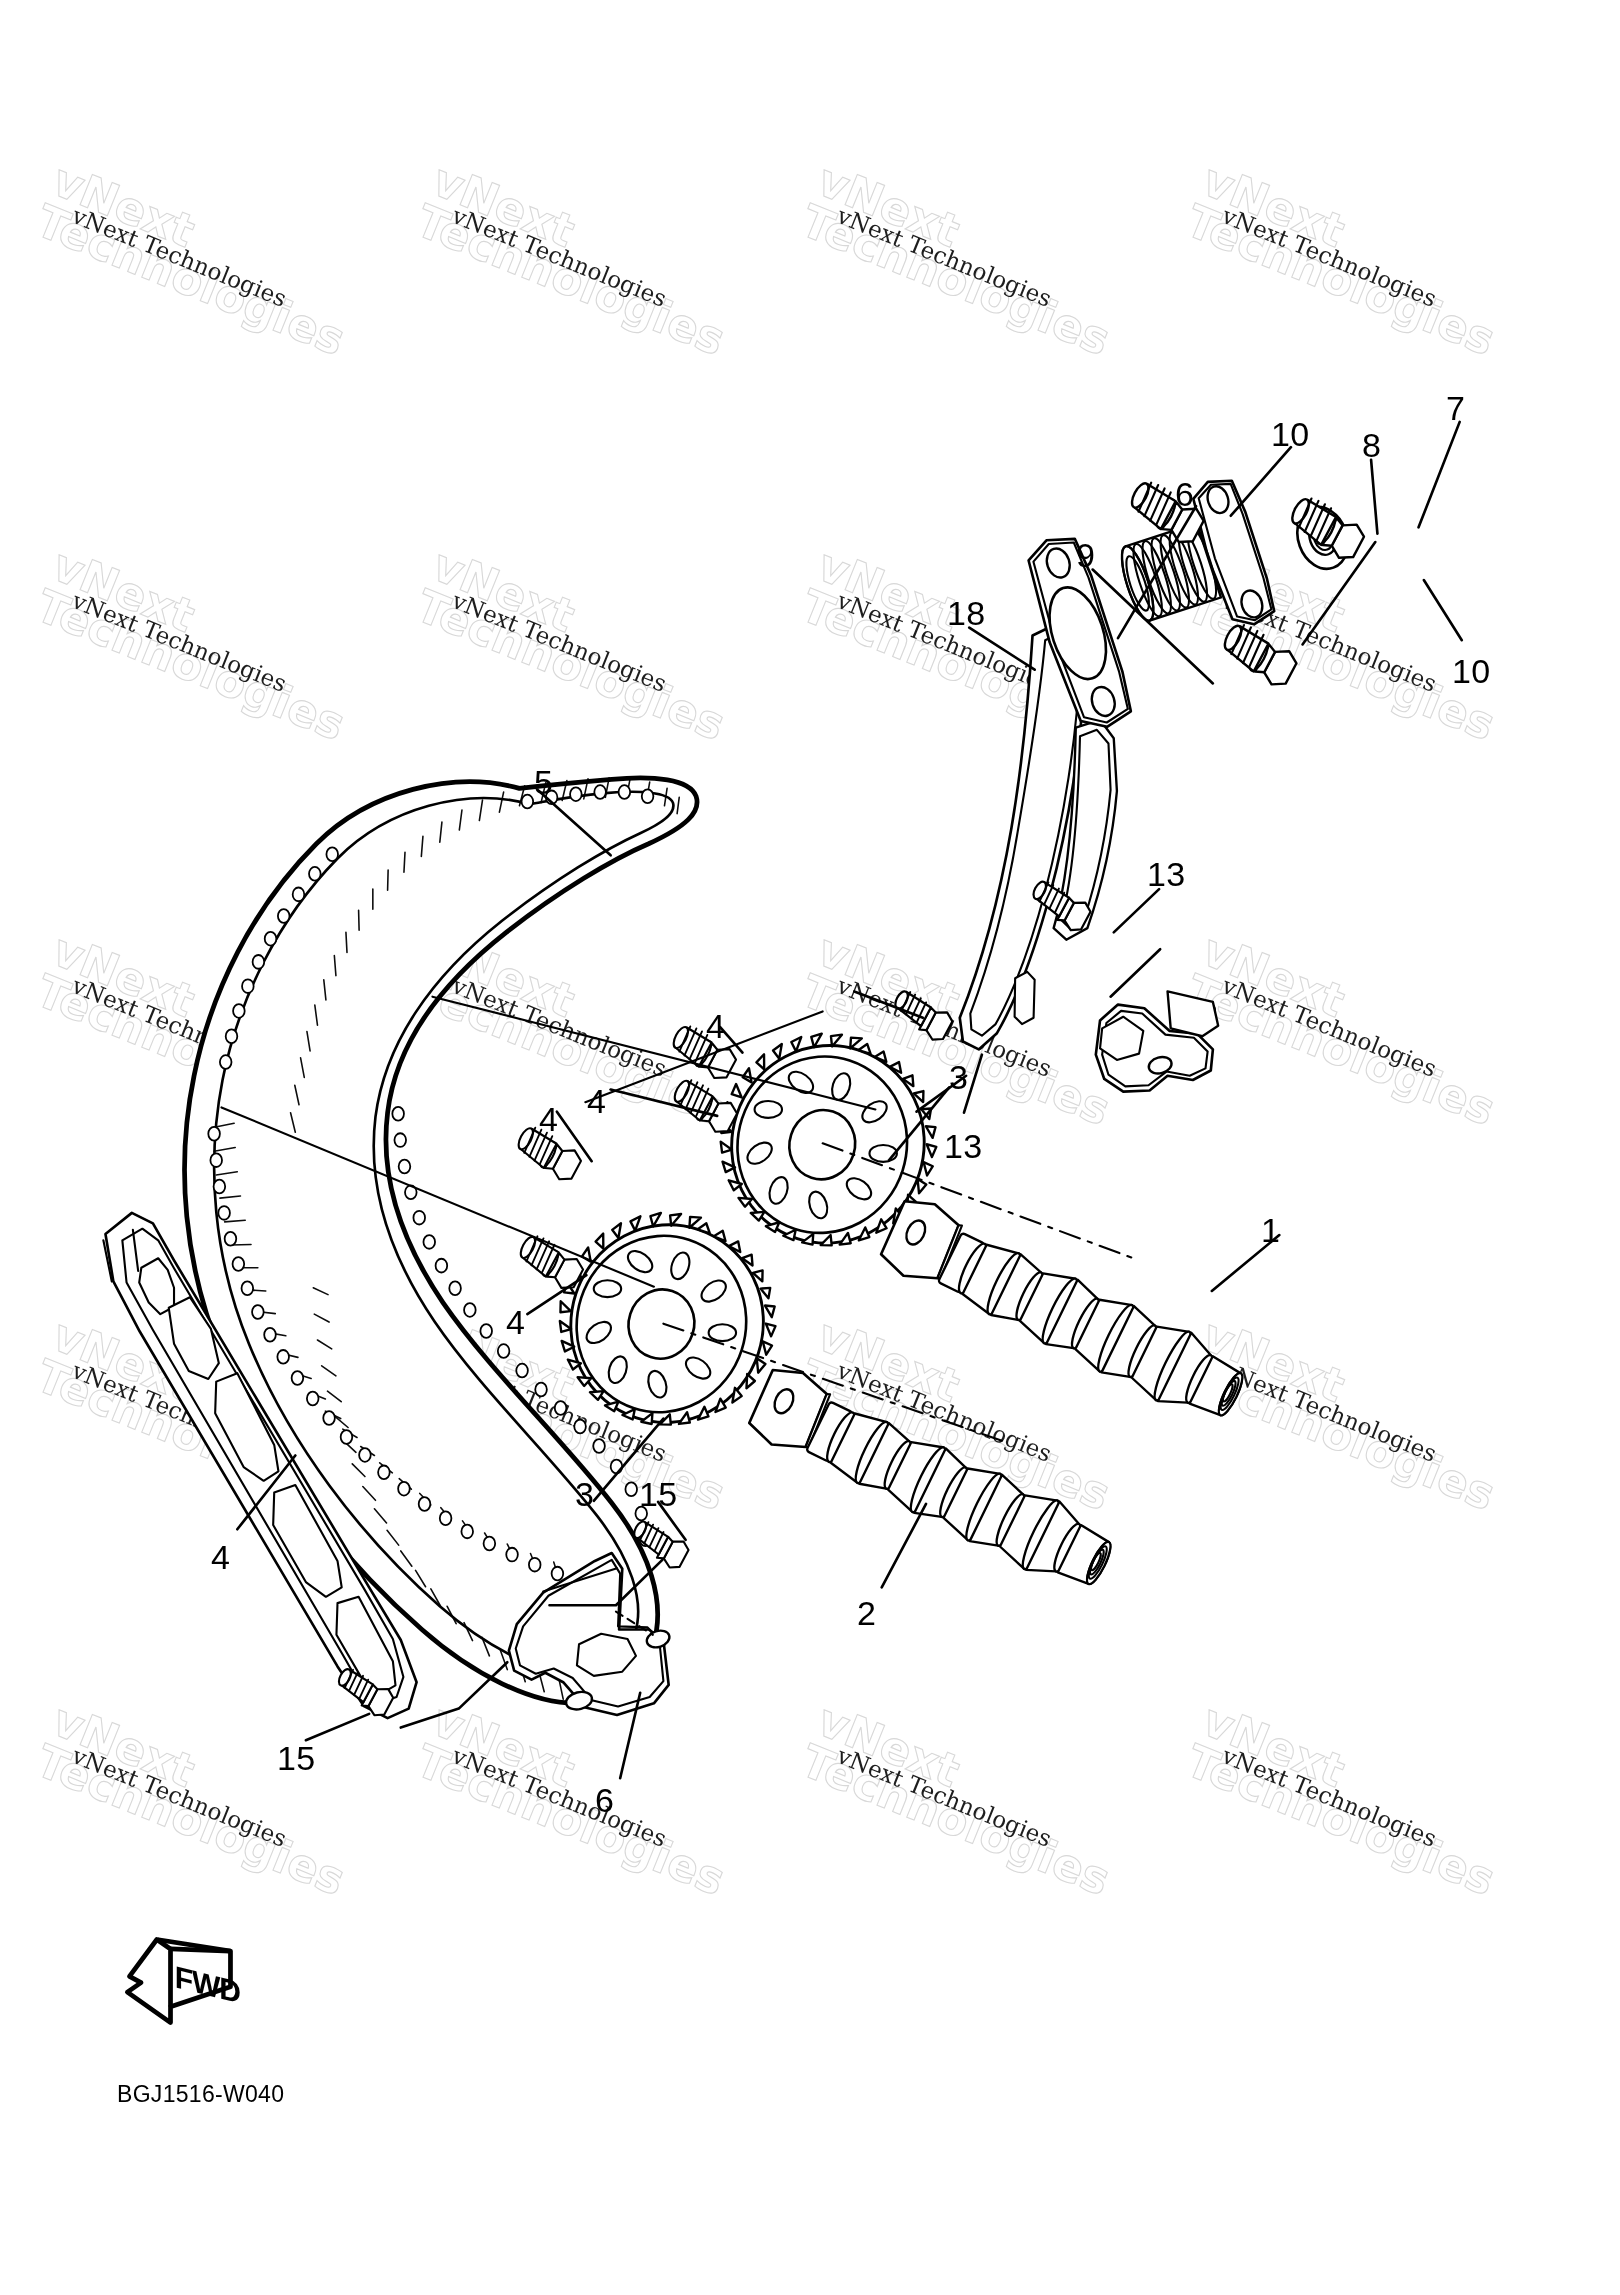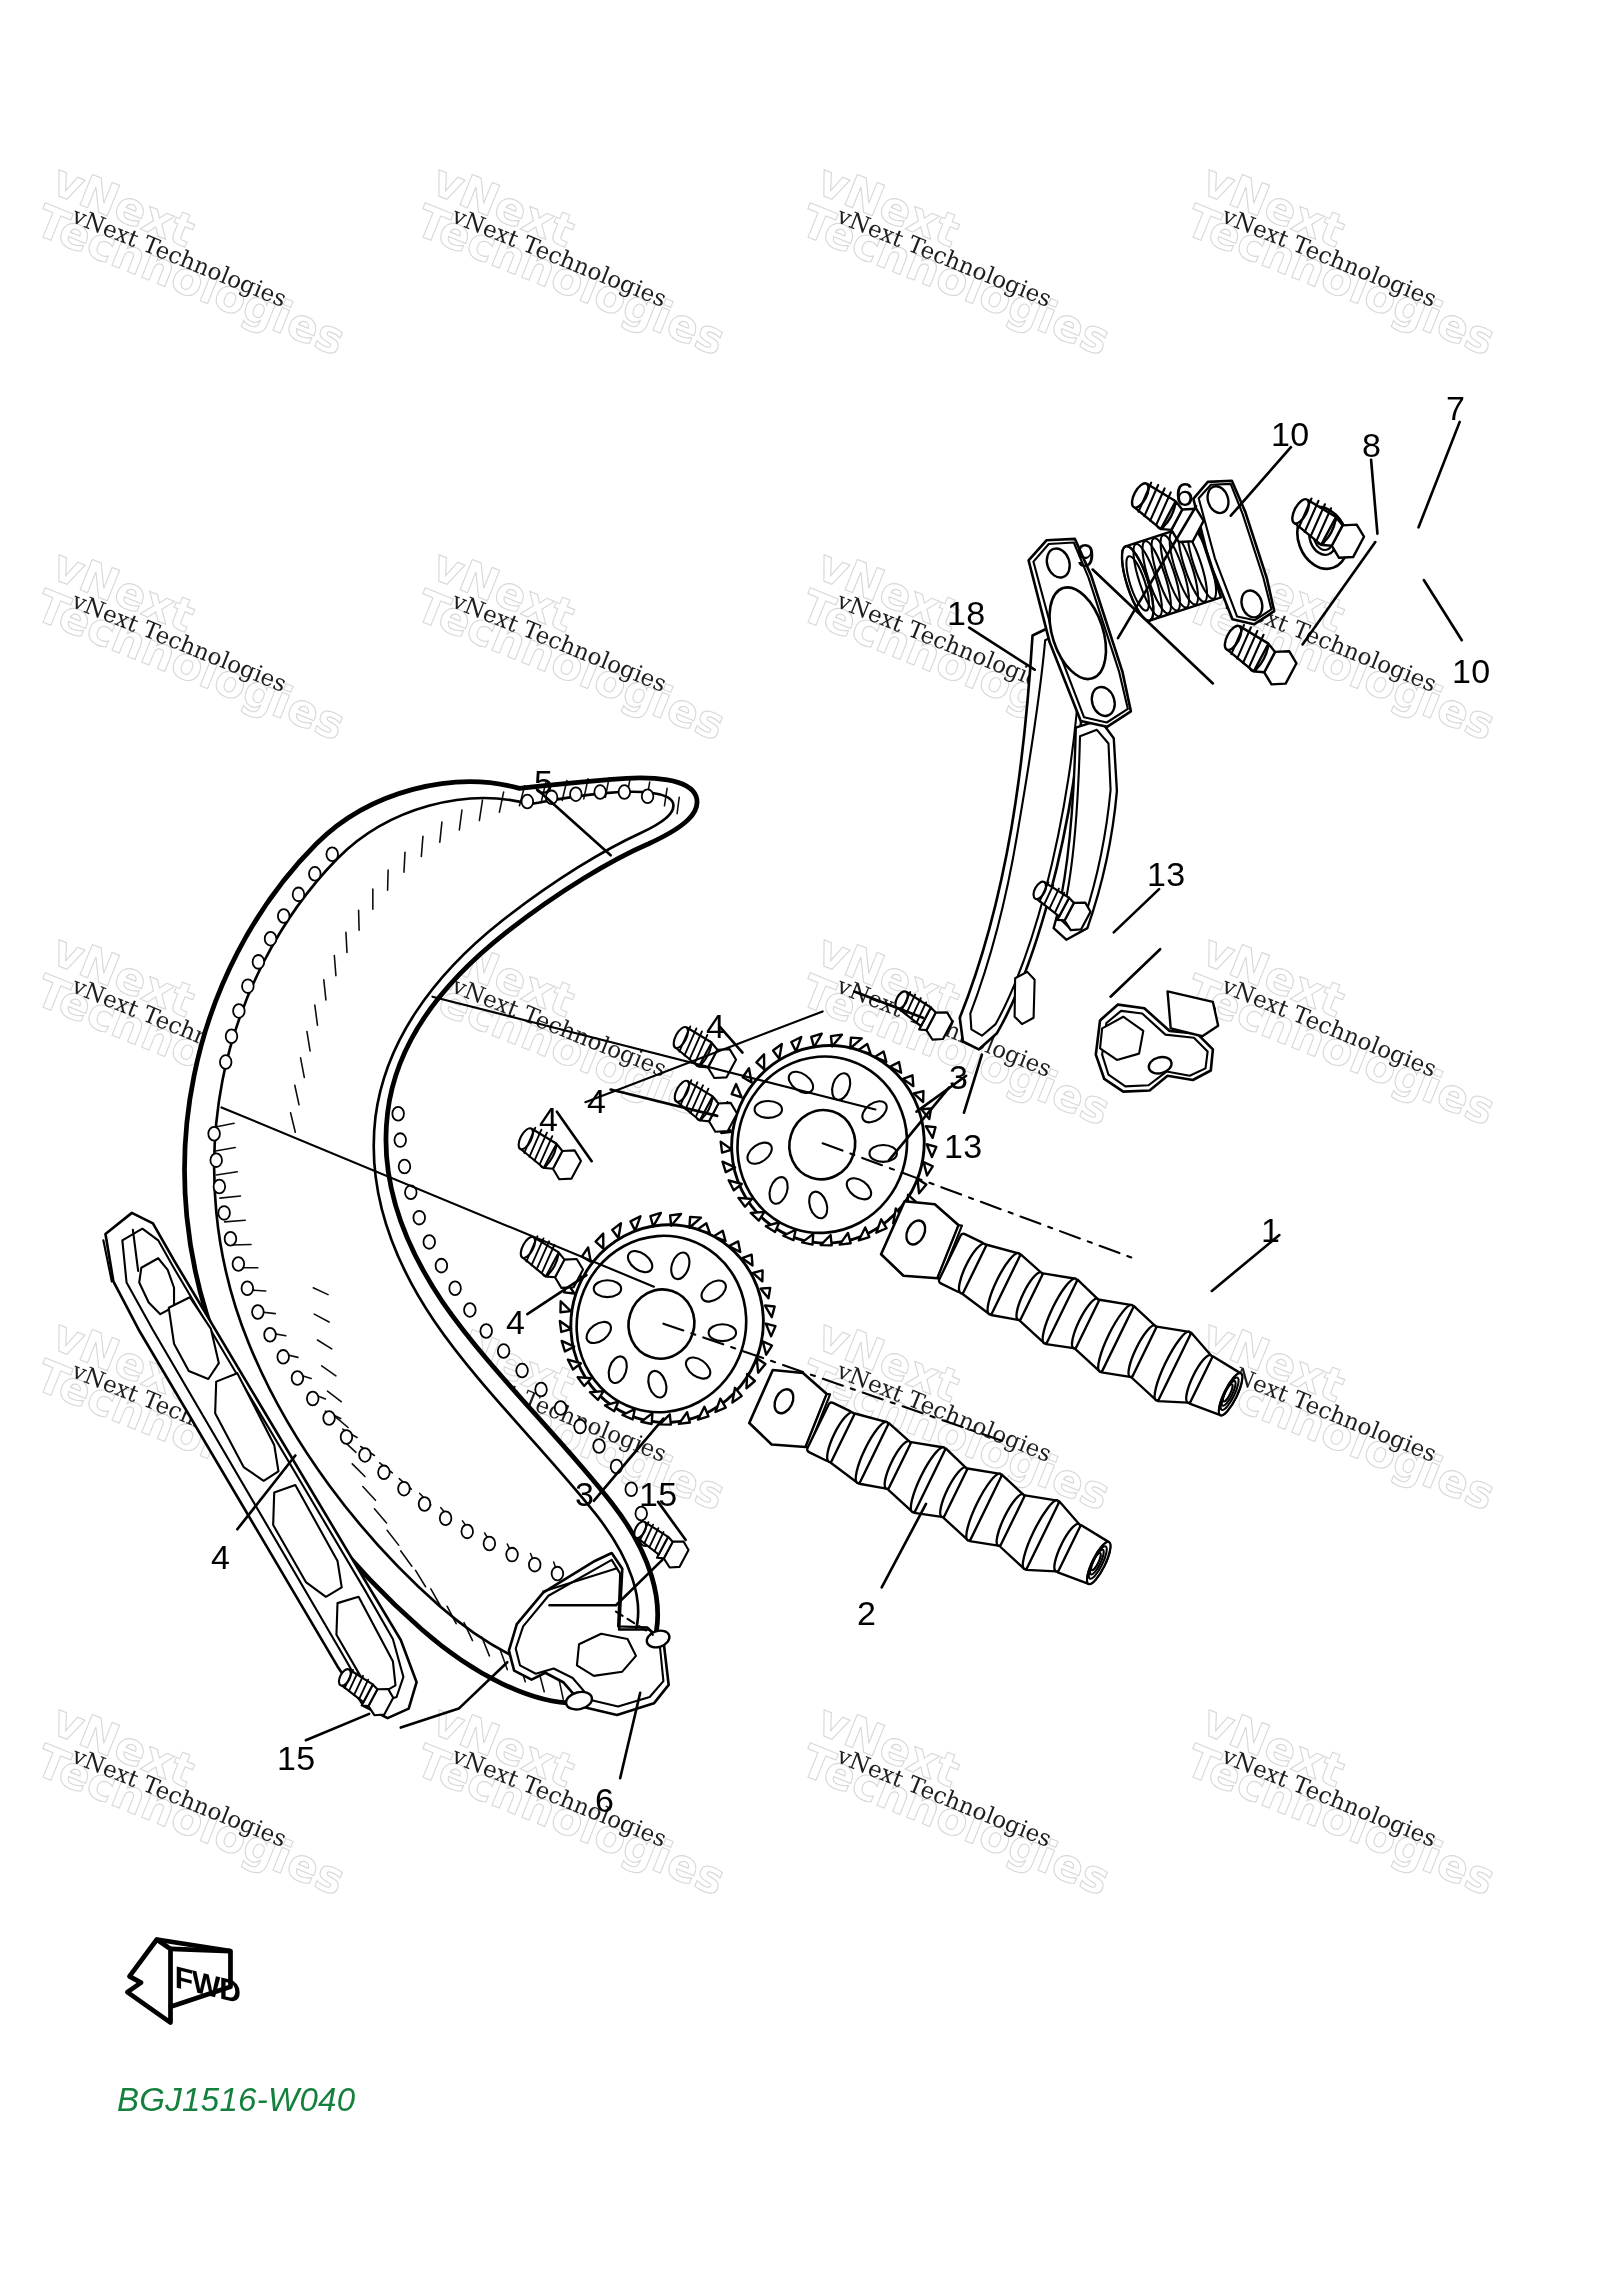--- a/index.html
+++ b/index.html
@@ -44,21 +44,21 @@
     font-family:"Liberation Sans", sans-serif;
     font-size:34px;font-weight:400;color:#000;
     line-height:1;letter-spacing:0.3px;
     user-select:none;
   }
 
   
   #diagram-code{
     position:absolute;left:117px;top:2081px;z-index:20;
     font-family:"Liberation Sans", sans-serif;
-    font-size:33px;color:#15803d;letter-spacing:0.3px;white-space:nowrap;font-style:italic;
+    font-size:23px;color:#000000;letter-spacing:0.3px;white-space:nowrap;
   }
   #fwd-icon{position:absolute;left:120px;top:1930px;z-index:20;}
   #copyright{
     position:absolute;left:0;top:2227px;width:1620px;z-index:20;
     text-align:center;
     font-family:"Liberation Sans", sans-serif;
     font-size:43px;font-weight:bold;color:#000;
     letter-spacing:-0.3px;white-space:nowrap;
   }
 </style>

